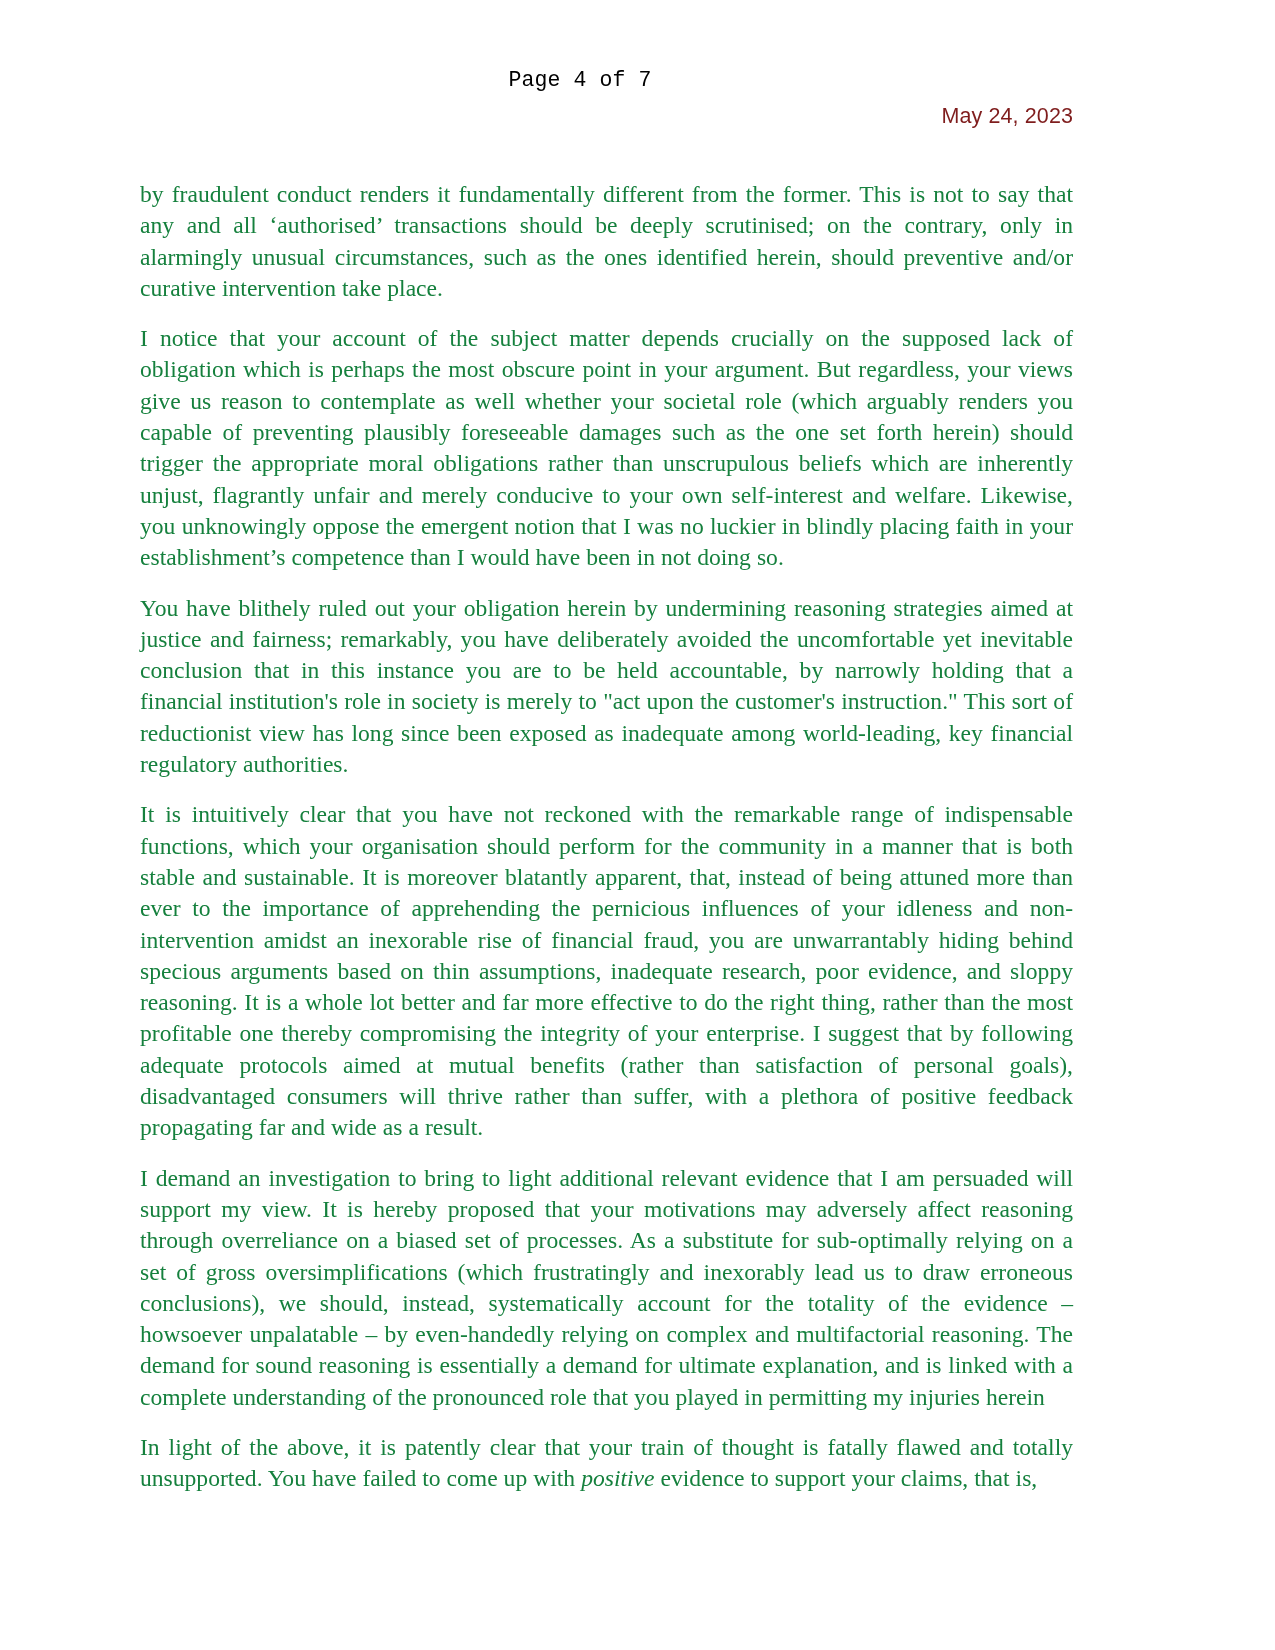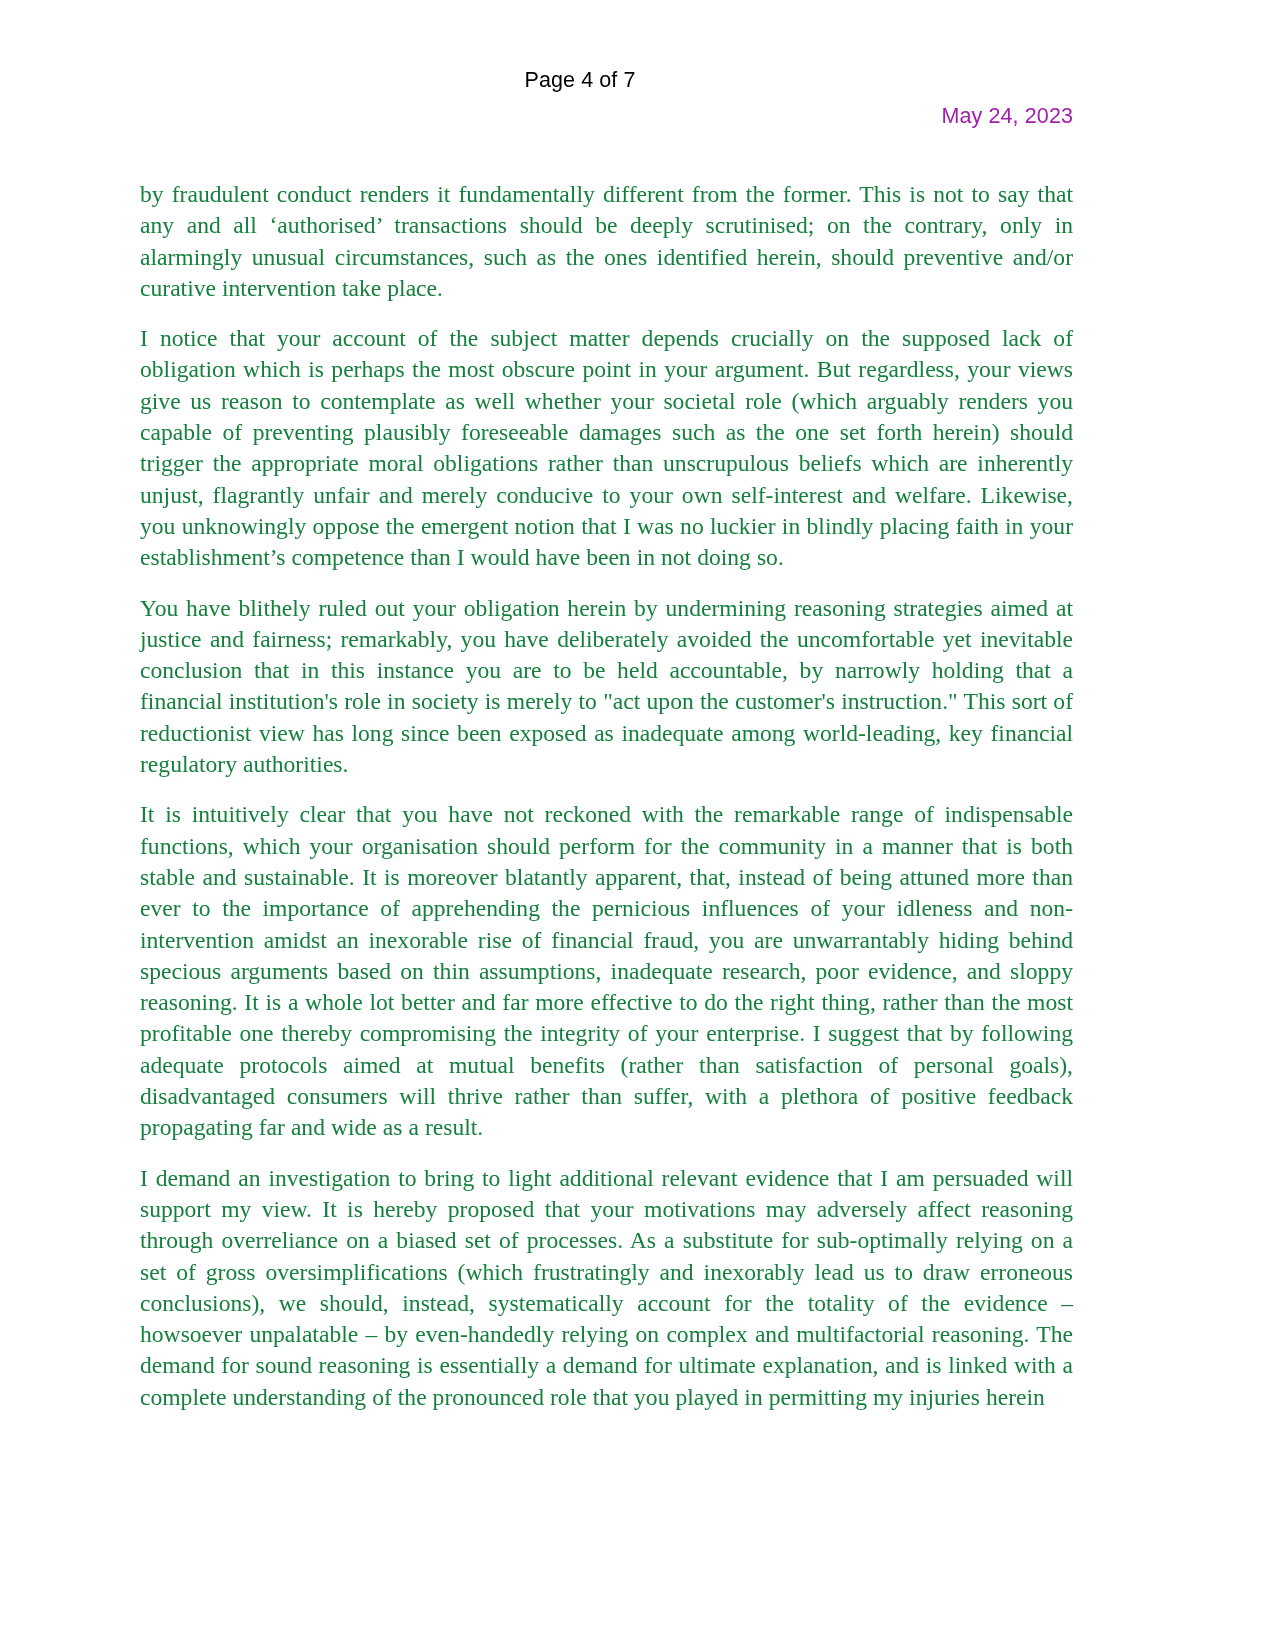--- a/index.html
+++ b/index.html
@@ -29,36 +29,36 @@
     left: 0;
     width: 1275px;
     height: 150px;
   }
   .page-number {
     position: absolute;
     top: 68px;
     left: 0;
     width: 1160px;
     text-align: center;
-    font-family: Liberation Sans, sans-serif;
+    font-family: Liberation Mono, monospace;
     font-size: 21.5px;
     line-height: 1.2;
     color: #000000;
     letter-spacing: 0.1px;
   }
   .header-date {
     position: absolute;
     top: 104px;
     left: 0;
     width: 1073px;
     text-align: right;
     font-family: "Liberation Sans", "DejaVu Sans", sans-serif;
     font-size: 21.5px;
     line-height: 1.2;
-    color: #a21caf;
+    color: #7f1d1d;
     letter-spacing: 0.1px;
   }
 
   
   .body-content {
     position: absolute;
     top: 179px;
     left: 140px;
     width: 933px;
   }
@@ -88,15 +88,16 @@
     <div class="page-number">Page 4 of 7</div>
     <div class="header-date">May 24, 2023</div>
   </div>
 
   <div class="body-content">
     <p class="para">by fraudulent conduct renders it fundamentally different from the former. This is not to say that any and all ‘authorised’ transactions should be deeply scrutinised; on the contrary, only in alarmingly unusual circumstances, such as the ones identified herein, should preventive and/or curative intervention take place.</p>
     <p class="para">I notice that your account of the subject matter depends crucially on the supposed lack of obligation which is perhaps the most obscure point in your argument. But regardless, your views give us reason to contemplate as well whether your societal role (which arguably renders you capable of preventing plausibly foreseeable damages such as the one set forth herein) should trigger the appropriate moral obligations rather than unscrupulous beliefs which are inherently unjust, flagrantly unfair and merely conducive to your own self-interest and welfare. Likewise, you unknowingly oppose the emergent notion that I was no luckier in blindly placing faith in your establishment’s competence than I would have been in not doing so.</p>
     <p class="para">You have blithely ruled out your obligation herein by undermining reasoning strategies aimed at justice and fairness; remarkably, you have deliberately avoided the uncomfortable yet inevitable conclusion that in this instance you are to be held accountable, by narrowly holding that a financial institution's role in society is merely to "act upon the customer's instruction." This sort of reductionist view has long since been exposed as inadequate among world-leading, key financial regulatory authorities.</p>
     <p class="para">It is intuitively clear that you have not reckoned with the remarkable range of indispensable functions, which your organisation should perform for the community in a manner that is both stable and sustainable. It is moreover blatantly apparent, that, instead of being attuned more than ever to the importance of apprehending the pernicious influences of your idleness and non-intervention amidst an inexorable rise of financial fraud, you are unwarrantably hiding behind specious arguments based on thin assumptions, inadequate research, poor evidence, and sloppy reasoning. It is a whole lot better and far more effective to do the right thing, rather than the most profitable one thereby compromising the integrity of your enterprise. I suggest that by following adequate protocols aimed at mutual benefits (rather than satisfaction of personal goals), disadvantaged consumers will thrive rather than suffer, with a plethora of positive feedback propagating far and wide as a result.</p>
     <p class="para">I demand an investigation to bring to light additional relevant evidence that I am persuaded will support my view. It is hereby proposed that your motivations may adversely affect reasoning through overreliance on a biased set of processes. As a substitute for sub-optimally relying on a set of gross oversimplifications (which frustratingly and inexorably lead us to draw erroneous conclusions), we should, instead, systematically account for the totality of the evidence – howsoever unpalatable – by even-handedly relying on complex and multifactorial reasoning. The demand for sound reasoning is essentially a demand for ultimate explanation, and is linked with a complete understanding of the pronounced role that you played in permitting my injuries herein</p>
+    <p class="para"><span>In light of the above, it is patently clear that your train of thought is fatally flawed and totally unsupported. You have failed to come up with </span><em>positive</em><span> evidence to support your claims, that is,</span></p>
   </div>
 
 </div>
 
 </body></html>

